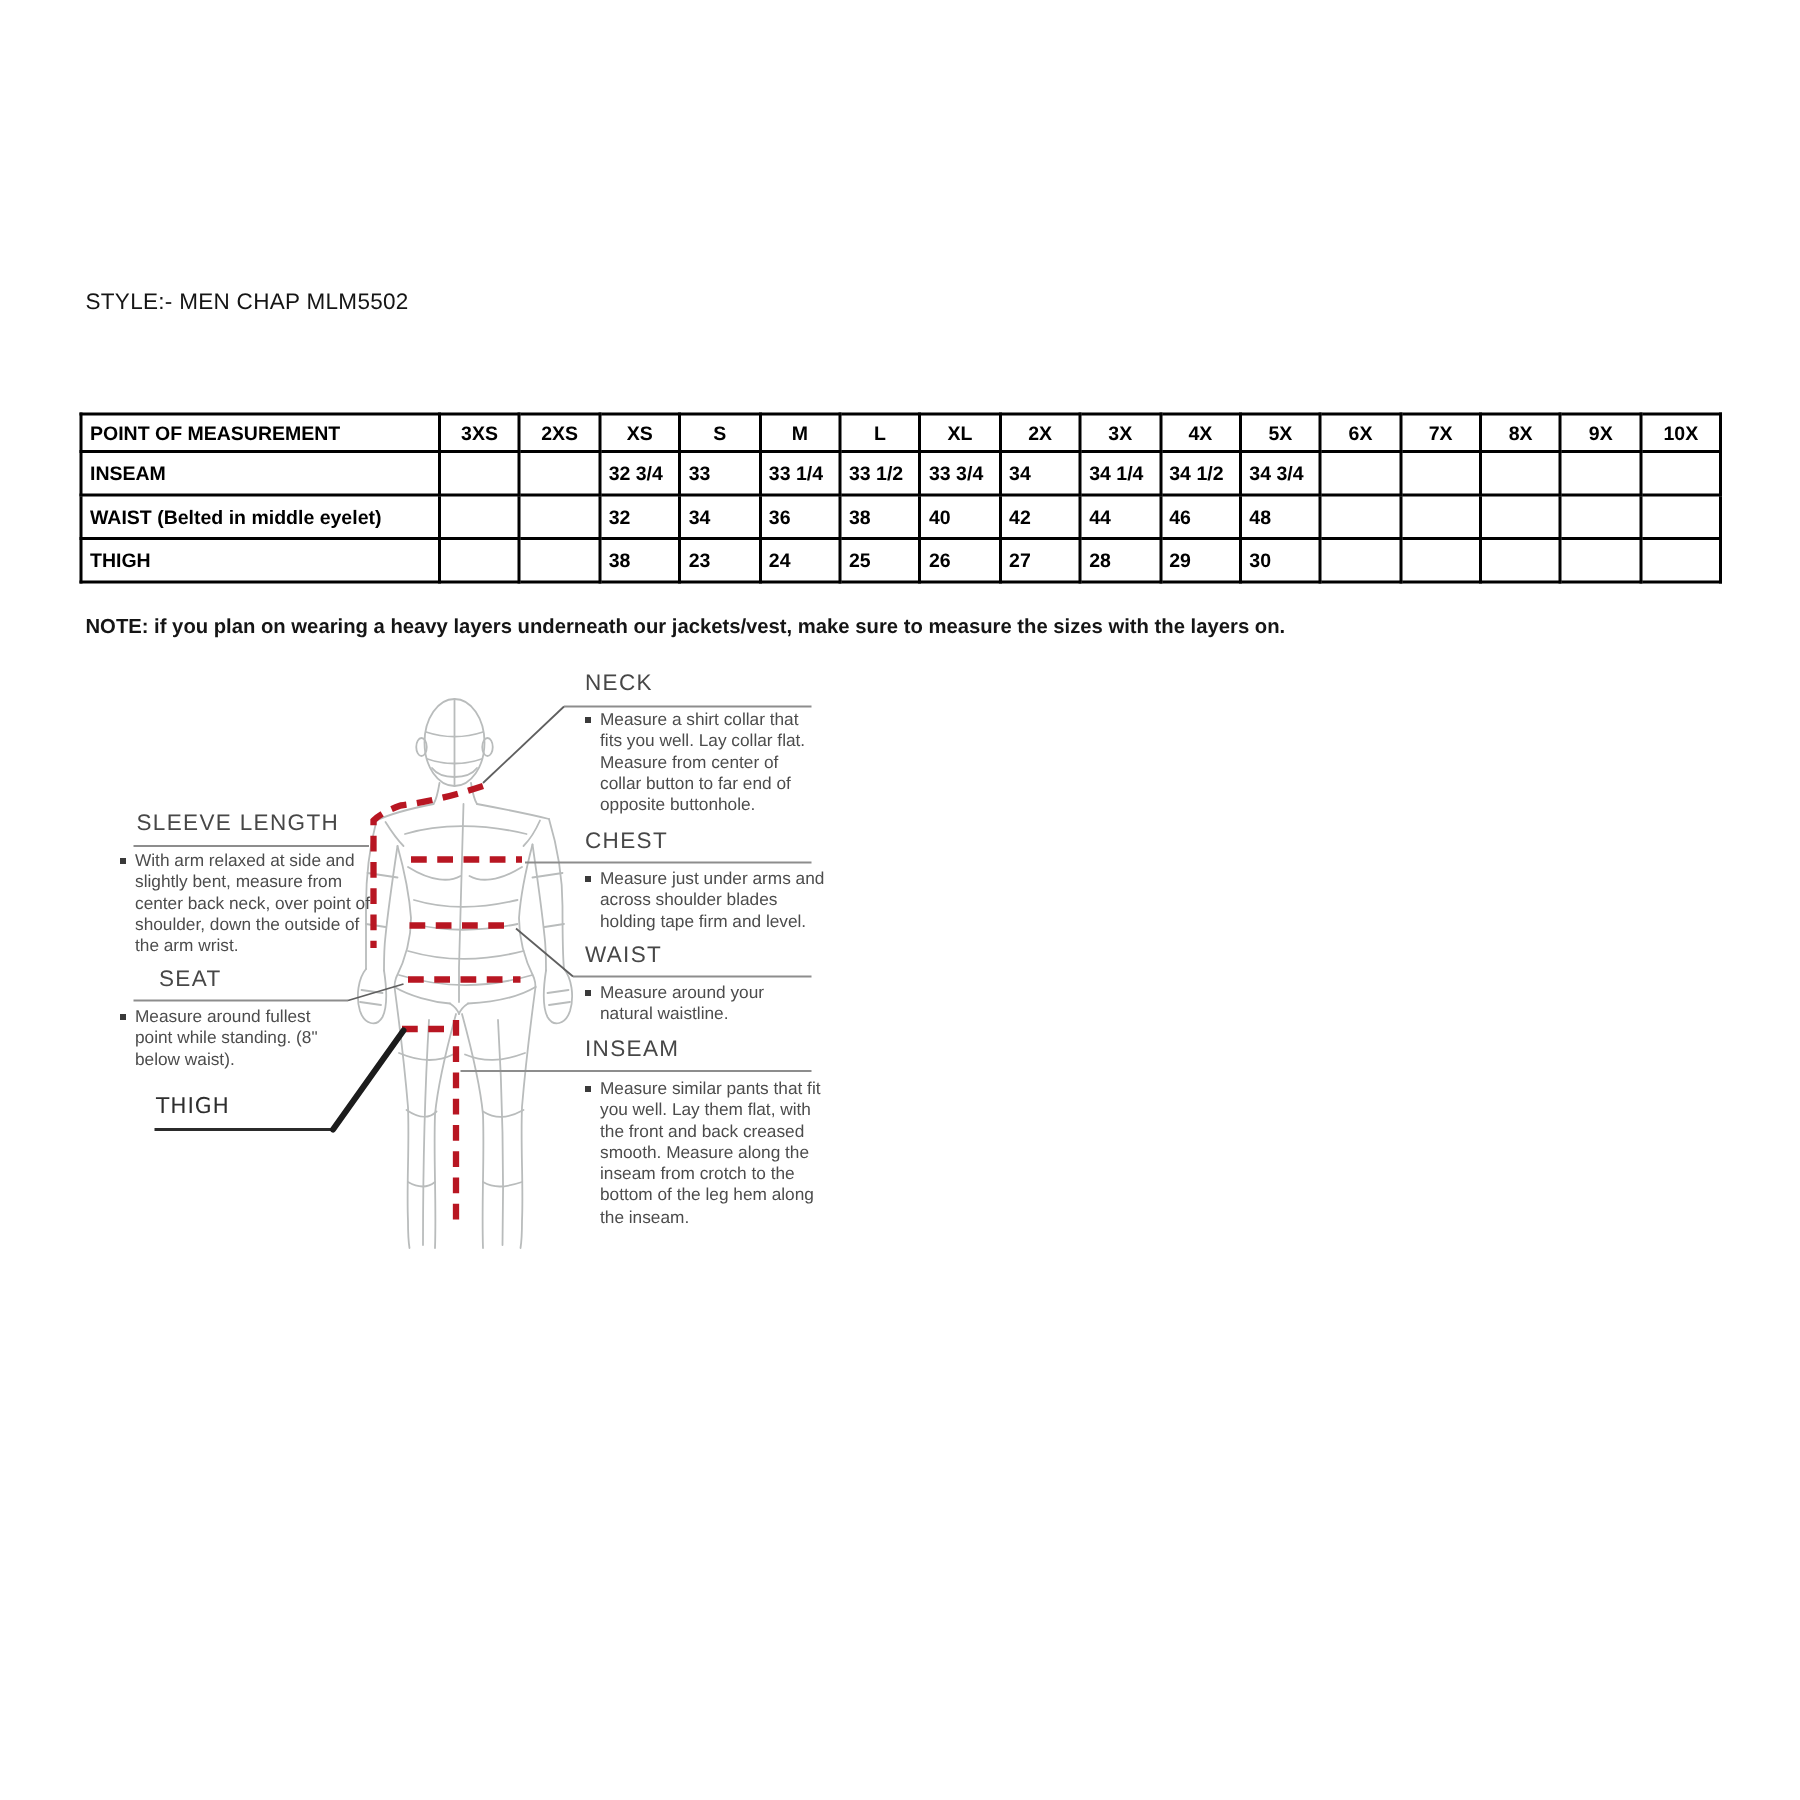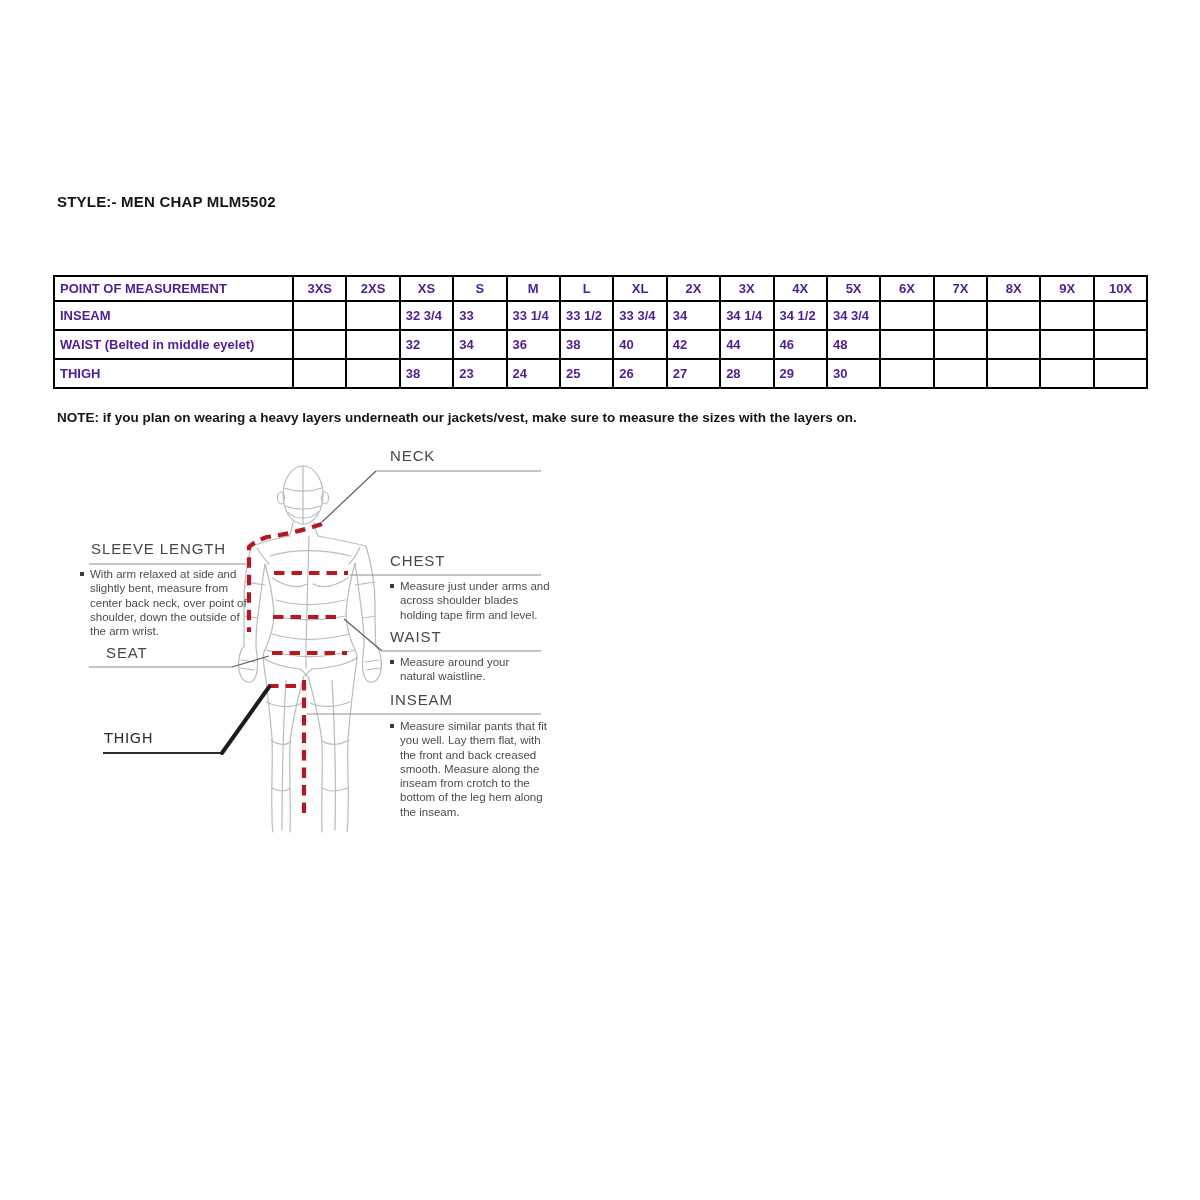--- a/index.html
+++ b/index.html
@@ -1,28 +1,28 @@
 <!DOCTYPE html>
 <html><head>
 <meta charset="utf-8">
 <style>
   html,body{margin:0;padding:0;}
   body{
     width:1200px;height:1200px;background:#ffffff;position:relative;
     font-family:"Liberation Sans",sans-serif;color:#111;overflow:hidden;
   }
   .doc-title{
-    position:absolute;left:57px;top:193px;font-size:15px;font-weight:bold;
+    position:absolute;left:57px;top:193px;font-size:15px;font-weight:normal;
     letter-spacing:.2px;color:#151515;
   }
   
   .tbl-wrap{position:absolute;left:53px;top:275px;}
   table.size{
     border-collapse:collapse;table-layout:fixed;width:1093px;
-    font-size:13px;color:#4c1d95;
+    font-size:13px;color:#000000;
   }
   table.size th,table.size td{
     border:2px solid #000;padding:0 5px;overflow:hidden;white-space:nowrap;
     height:29px;box-sizing:border-box;
   }
   table.size th{height:25px;font-weight:bold;text-align:center;}
   table.size th.first{text-align:left;}
   table.size td.label{font-weight:bold;text-align:left;}
   table.size td{font-weight:bold;text-align:left;}
   .note-line{
@@ -232,20 +232,24 @@
       <path class="rule" d="M247,274 L481,274"></path>
       <path class="rule" d="M29,124 L186,124"></path>
       <path class="rule" d="M29,227 L172,227"></path>
       <path class="ptr" d="M172,227 L209,216"></path>
       <path class="thigh-rule" d="M43,313 L163,313"></path>
       <path class="thigh-ptr" d="M162,313 L209,247"></path>
     </g>
   </svg>
 
   <div class="d-head" style="left:330px;top:7px">NECK</div>
+  <div class="d-text" style="left:330px;top:33px;width:152px">
+    <span class="sq"></span>
+    <span>Measure a shirt collar that fits you well. Lay collar flat. Measure from center of collar button to far end of opposite buttonhole.</span>
+  </div>
 
   <div class="d-head" style="left:330px;top:112px">CHEST</div>
   <div class="d-text" style="left:330px;top:139px;width:160px">
     <span class="sq"></span>
     <span>Measure just under arms and across shoulder blades holding tape firm and level.</span>
   </div>
 
   <div class="d-head" style="left:330px;top:188px">WAIST</div>
   <div class="d-text" style="left:330px;top:215px;width:150px">
     <span class="sq"></span>
@@ -258,15 +262,19 @@
     <span>Measure similar pants that fit you well. Lay them flat, with the front and back creased smooth. Measure along the inseam from crotch to the bottom of the leg hem along the inseam.</span>
   </div>
 
   <div class="d-head" style="left:31px;top:100px">SLEEVE LENGTH</div>
   <div class="d-text" style="left:20px;top:127px;width:168px">
     <span class="sq"></span>
     <span>With arm relaxed at side and slightly bent, measure from center back neck, over point of shoulder, down the outside of the arm wrist.</span>
   </div>
 
   <div class="d-head" style="left:46px;top:204px">SEAT</div>
+  <div class="d-text" style="left:20px;top:231px;width:150px">
+    <span class="sq"></span>
+    <span>Measure around fullest point while standing. (8" below waist).</span>
+  </div>
 
   <div class="d-head thigh-title thigh-block" style="left:44px;top:290px">THIGH</div>
 </div>
 
 </body></html>

